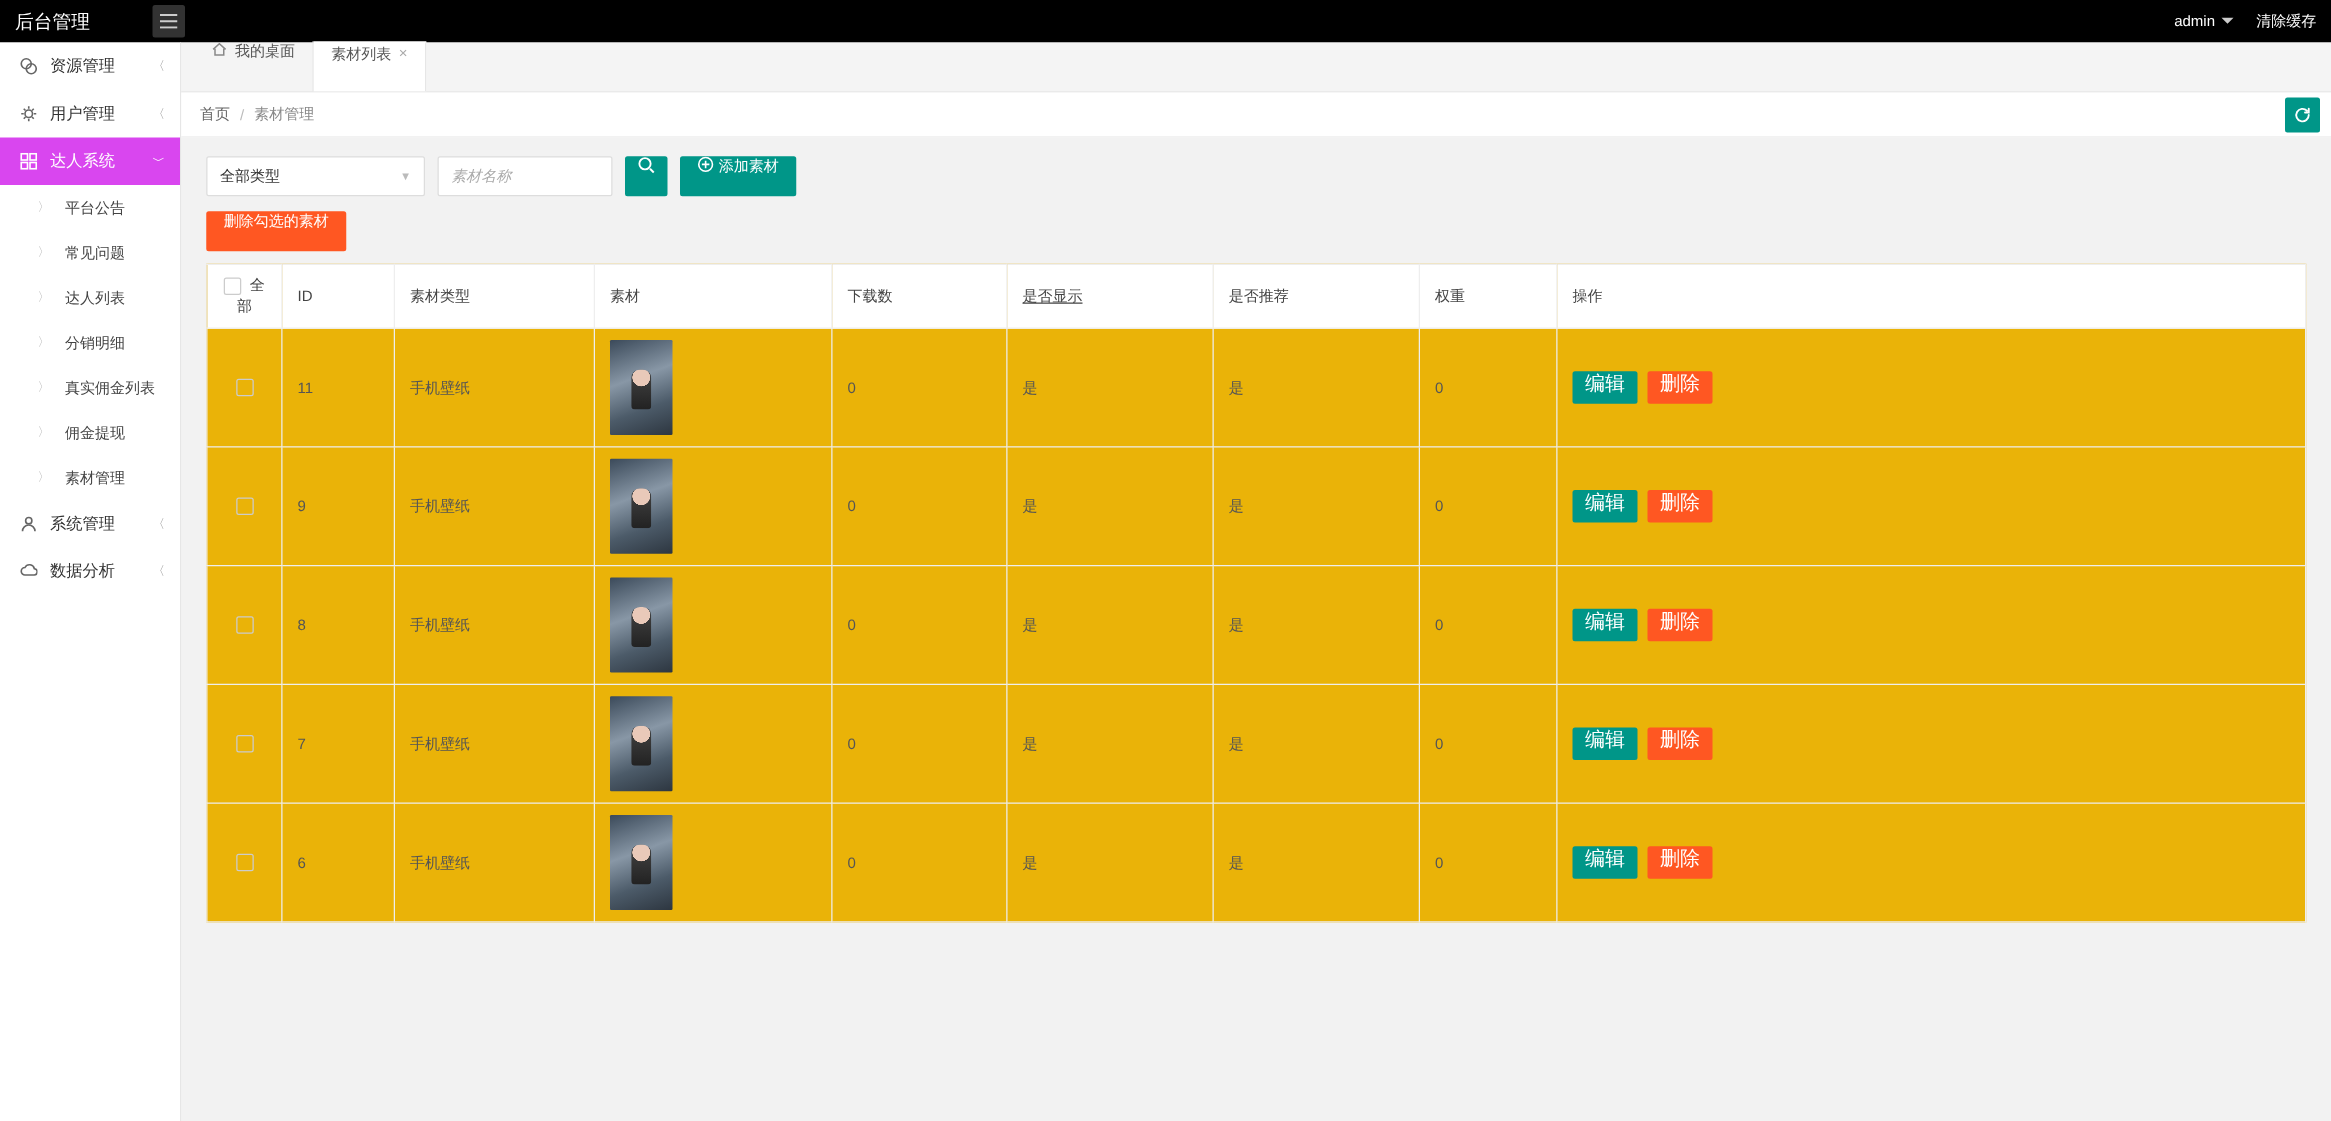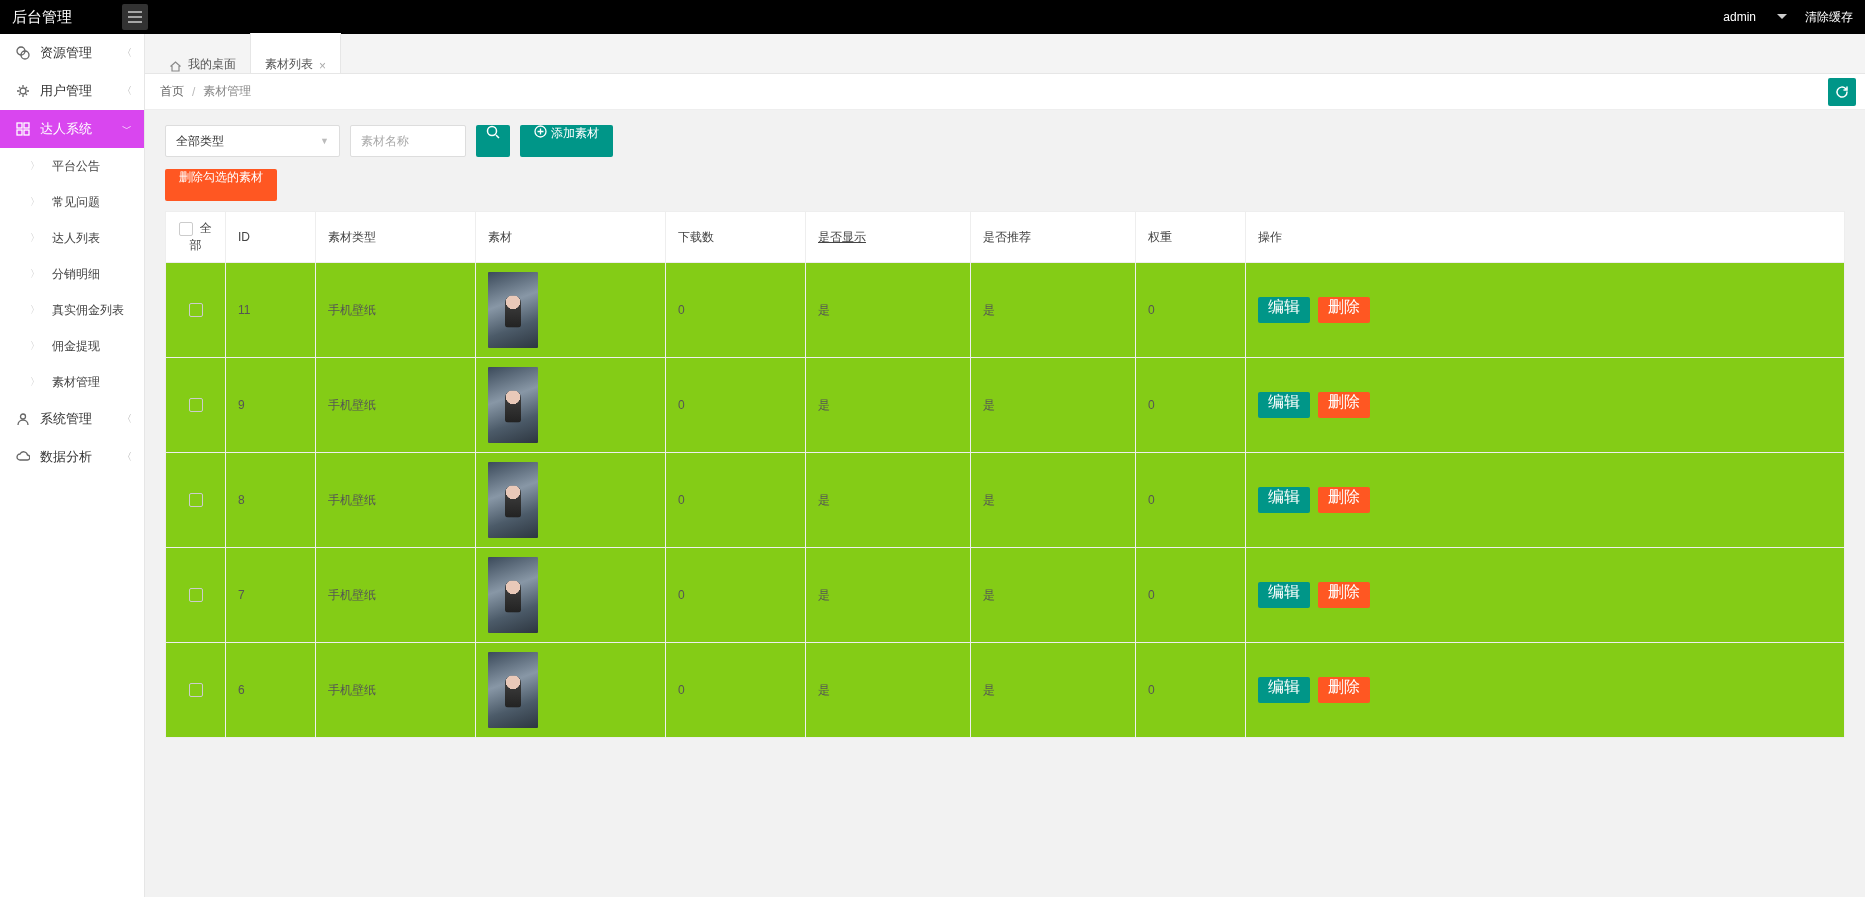--- a/index.html
+++ b/index.html
@@ -2,64 +2,64 @@
 <html><head>
 <meta charset="utf-8">
 <style>
 * { box-sizing: border-box; margin: 0; padding: 0; }
 body { font-family: "Microsoft YaHei", -apple-system, sans-serif; font-size: 13px; color: #333; background: #f2f2f2; }
 
 .topbar { height: 34px; background: #000; display: flex; align-items: center; padding: 0 12px; color: #fff; }
 .topbar .brand { font-size: 15px; margin-right: 50px; white-space: nowrap; }
 .topbar .hamburger { width: 26px; height: 26px; background: #323232; border-radius: 2px; display: flex; align-items: center; justify-content: center; cursor: pointer; }
 .topbar .right { margin-left: auto; display: flex; align-items: center; gap: 18px; font-size: 12px; }
-.topbar .user { display: flex; align-items: center; gap: 21px; cursor: pointer; }
+.topbar .user { display: flex; align-items: center; gap: 5px; cursor: pointer; }
 .topbar .cache { cursor: pointer; }
 
 .layout { display: flex; }
 
 .sidebar { width: 145px; background: #fff; min-height: calc(100vh - 34px); border-right: 1px solid #e6e6e6; }
 .side-item { display: flex; align-items: center; height: 38px; padding: 0 12px 0 14px; font-size: 13px; cursor: pointer; color: #333; position: relative; }
 .side-item .icon { width: 18px; display: inline-flex; justify-content: center; margin-right: 8px; }
 .side-item .arrow { margin-left: auto; color: #999; font-size: 10px; }
 .side-item.active { background: #d946ef; color: #fff; }
 .side-item.active .arrow { color: #fff; }
 .side-sub { display: flex; align-items: center; height: 36px; padding-left: 30px; font-size: 12px; cursor: pointer; color: #444; }
 .side-sub .chev { color: #bbb; font-size: 10px; margin-right: 12px; }
 
 .main { flex: 1; display: flex; flex-direction: column; }
 
 .tabs { height: 40px; background: #f4f4f4; border-bottom: 1px solid #e6e6e6; display: flex; align-items: flex-end; padding-left: 10px; }
-.tab { height: 40px; padding: 0 14px; display: flex; align-items: flex-end; gap: 6px; font-size: 12px; border-right: 1px solid #e6e6e6; cursor: pointer; color: #555; }
+.tab { height: 40px; padding: 0 14px; display: flex; align-items: flex-start; gap: 6px; font-size: 12px; border-right: 1px solid #e6e6e6; cursor: pointer; color: #555; }
 .tab.home .ico { color: #888; }
 .tab.active { background: #fff; border-top: 2px solid transparent; }
 .tab .close { color: #aaa; font-size: 12px; }
 
 .crumbbar { height: 36px; background: #fff; border-bottom: 1px solid #eee; display: flex; align-items: center; padding: 0 15px; font-size: 12px; }
 .crumbbar .sep { margin: 0 8px; color: #bbb; }
 .crumbbar a { color: #666; text-decoration: none; }
 .crumbbar .cur { color: #888; }
 .crumbbar .refresh { margin-left: auto; width: 28px; height: 28px; background: #009688; color: #fff; border-radius: 2px; display: flex; align-items: center; justify-content: center; cursor: pointer; margin-right: -6px; }
 
 .content { padding: 15px 20px; }
 
 .toolbar { display: flex; gap: 10px; align-items: center; }
 .select { width: 175px; height: 32px; border: 1px solid #ddd; border-radius: 2px; background: #fff; display: flex; align-items: center; padding: 0 10px; font-size: 12px; color: #333; cursor: pointer; }
 .select .tri { margin-left: auto; color: #bbb; font-size: 9px; }
-.input { width: 116px; height: 32px; border: 1px solid #ddd; border-radius: 2px; padding: 0 10px; font-size: 12px; outline: none; }
+.input { width: 140px; height: 32px; border: 1px solid #ddd; border-radius: 2px; padding: 0 10px; font-size: 12px; outline: none; font-style: italic; }
 .input::placeholder { color: #aaa; }
 .btn { height: 32px; border: none; border-radius: 2px; padding: 0 14px; font-size: 12px; cursor: pointer; display: inline-flex; gap: 4px; color: #fff; }
 .btn.icon-only { padding: 0 10px; }
 .btn.teal { background: #009688; }
 .btn.orange { background: #ff5722; }
 .btn.small { height: 26px; padding: 0 10px; font-size: 16px; }
 
 .del-selected { margin-top: 12px; }
 
-.table { width: 100%; border-collapse: collapse; margin-top: 10px; background: #84cc16; font-size: 12px; }
+.table { width: 100%; border-collapse: collapse; margin-top: 10px; background: #eab308; font-size: 12px; }
 .table th, .table td { border: 1px solid #eee; padding: 8px 12px; text-align: left; vertical-align: middle; }
 .table th { background: #fff; font-weight: 500; color: #444; height: 38px; }
 .table td { color: #555; }
 .table tbody tr { height: 95px; }
 .table .col-check { width: 60px; text-align: center; }
 .table .col-id { width: 90px; }
 .table .col-type { width: 160px; }
 .table .col-thumb { width: 190px; }
 .table .col-dl { width: 140px; }
 .table .col-show { width: 165px; text-decoration: underline; }

